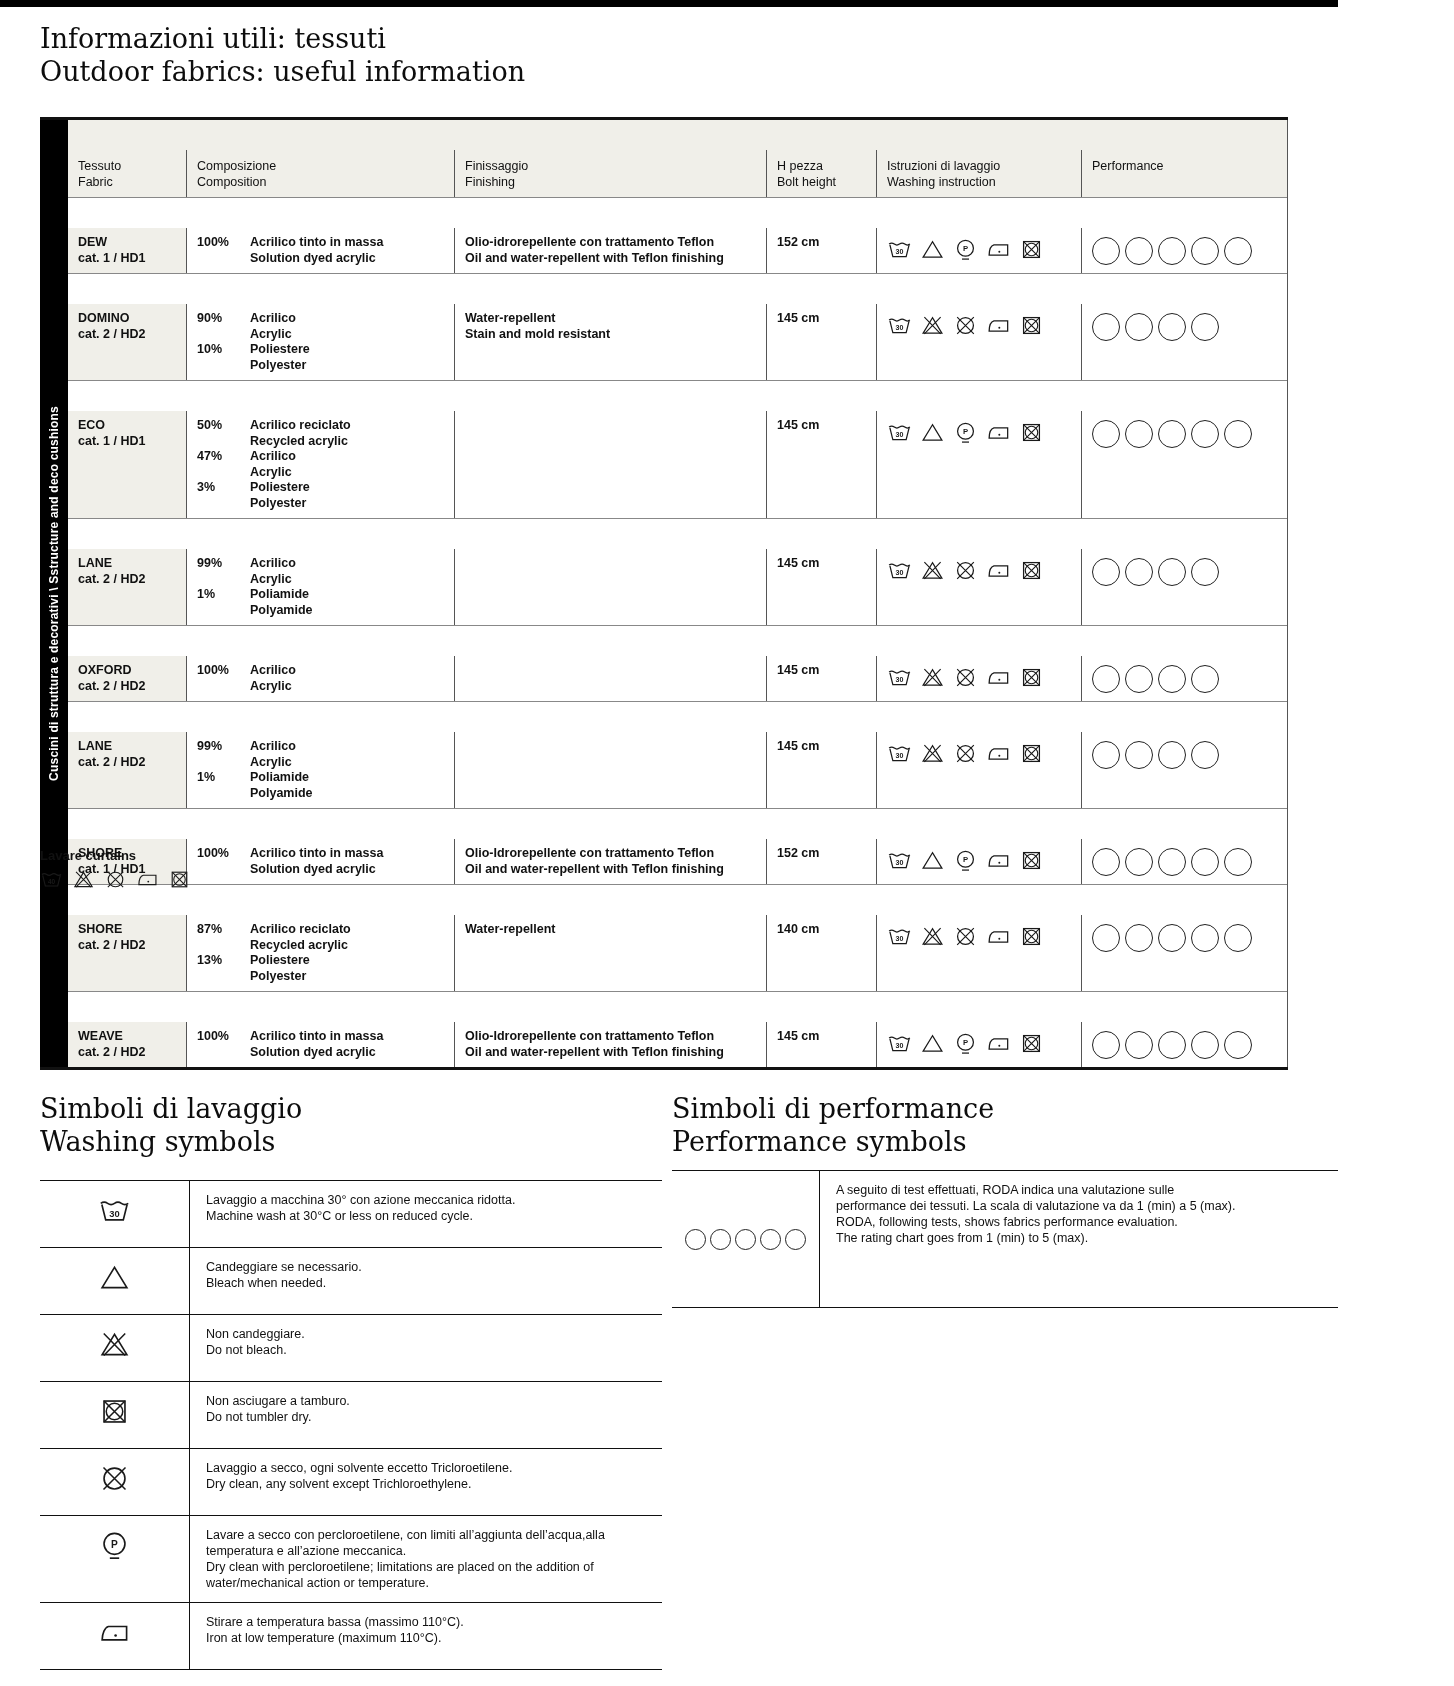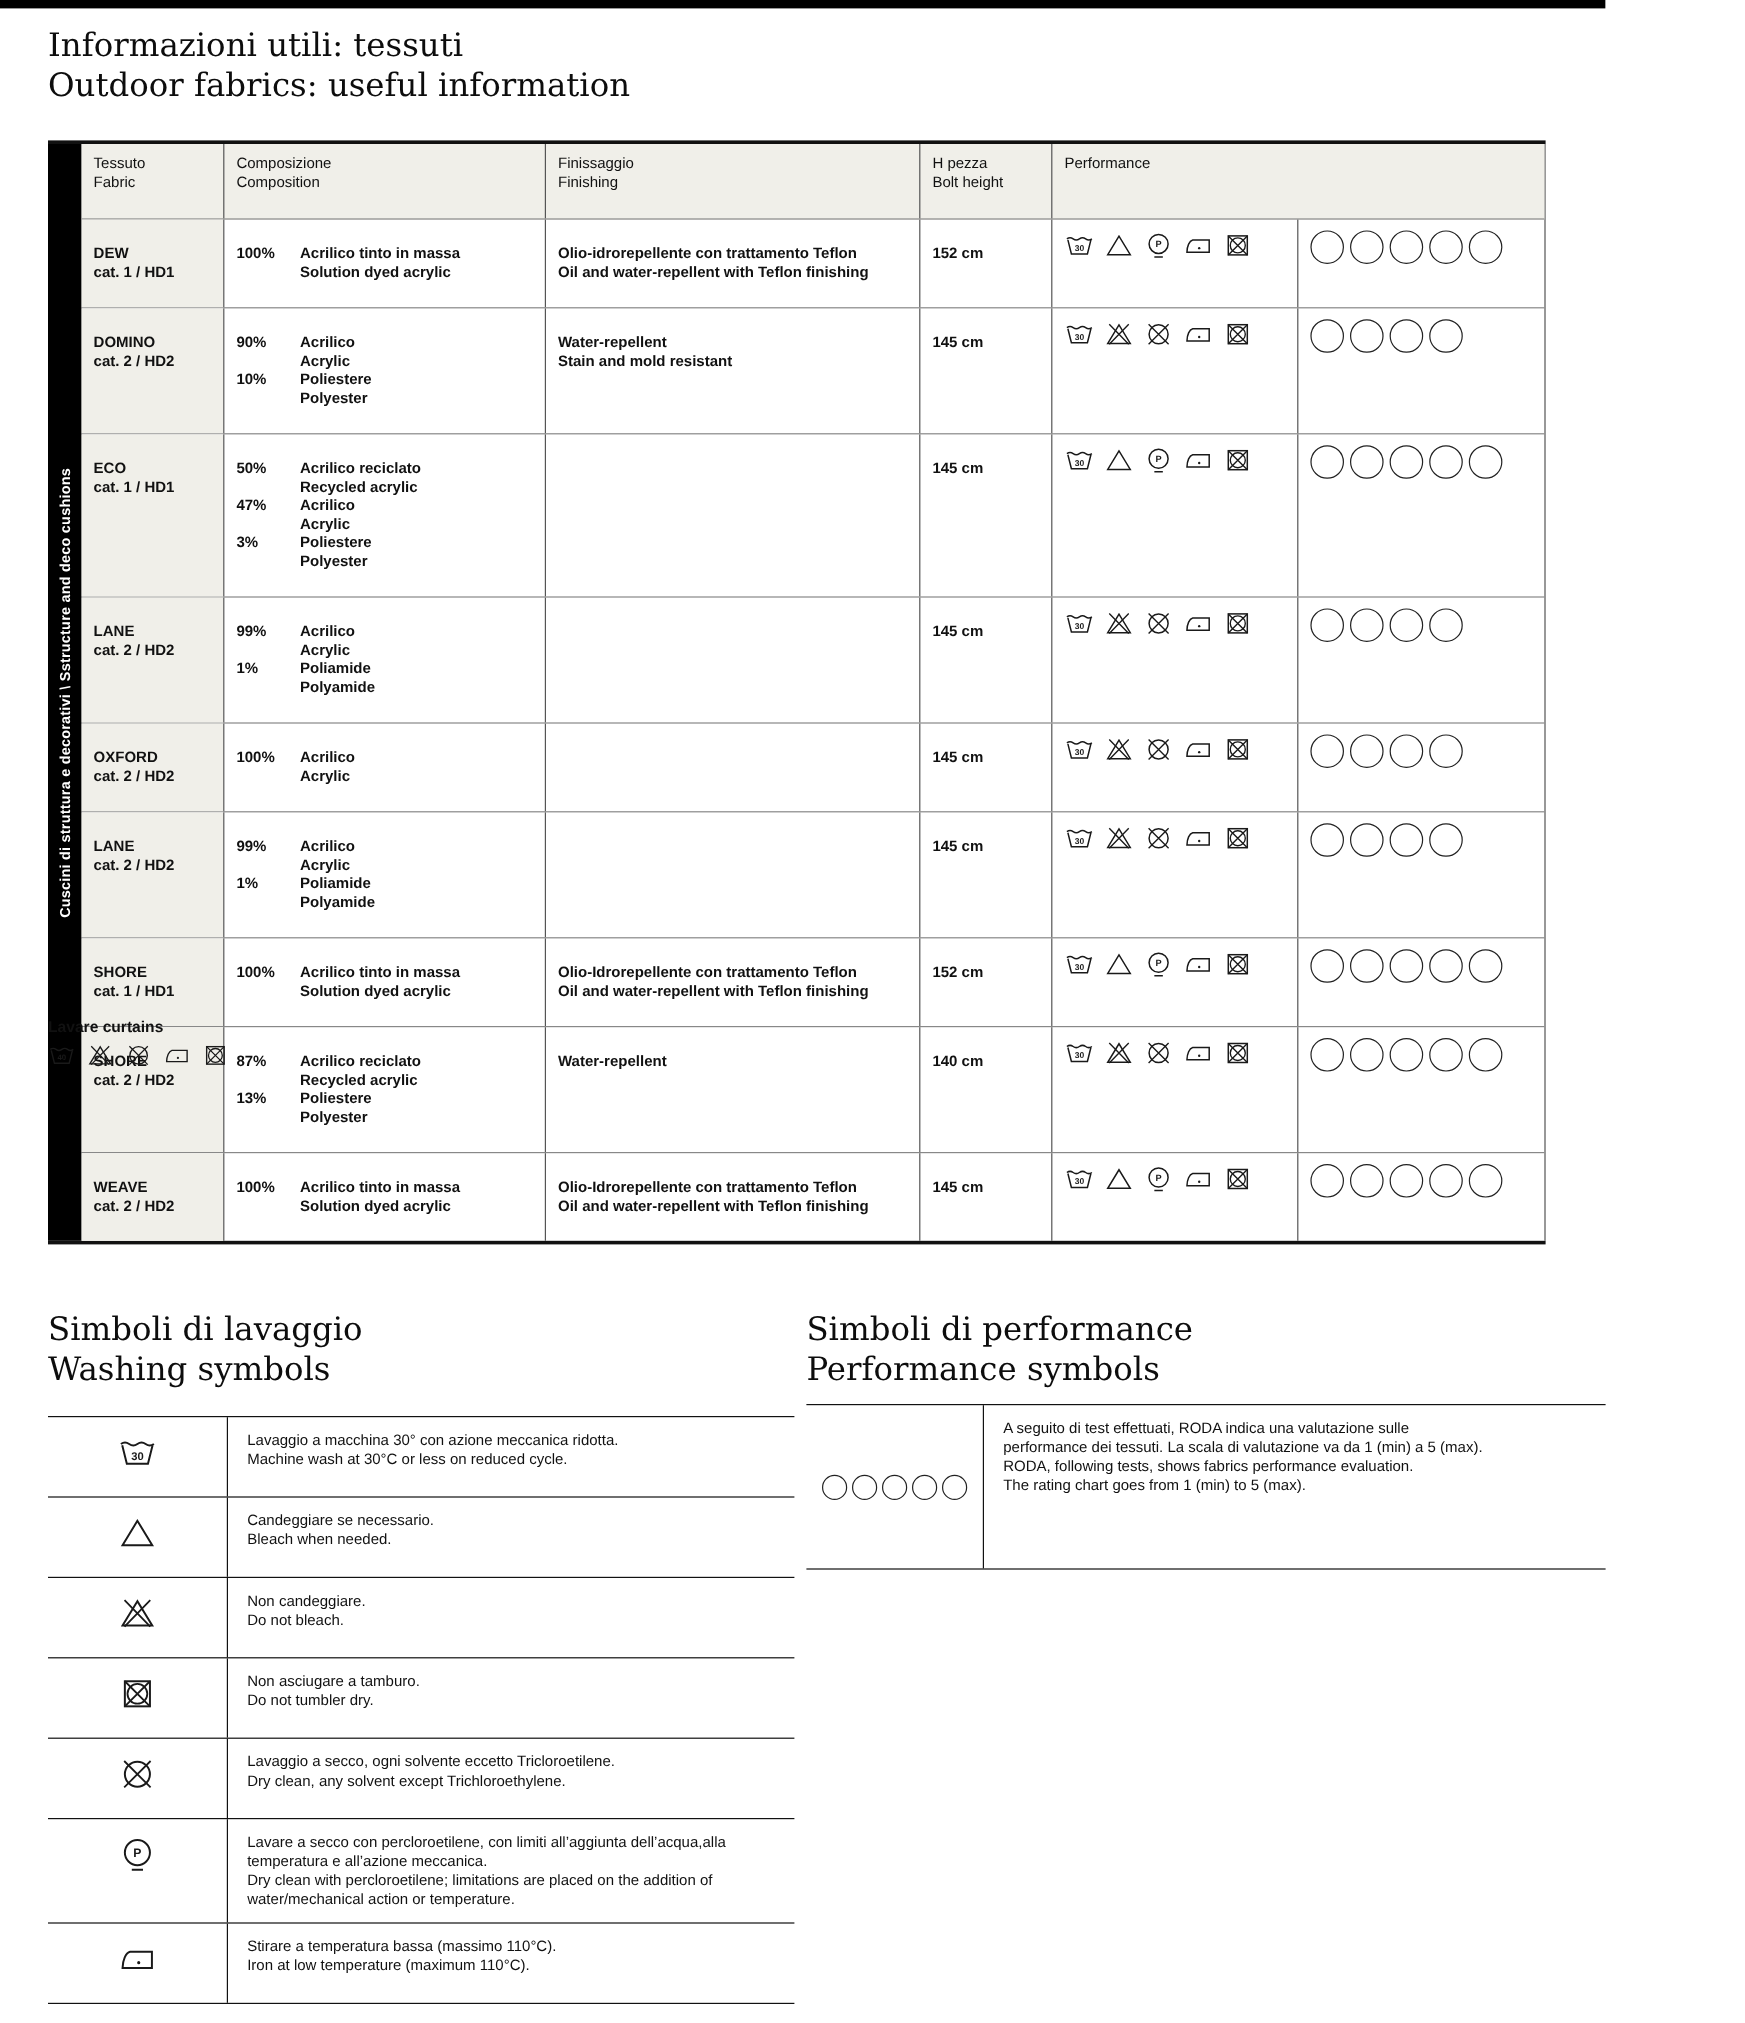--- a/index.html
+++ b/index.html
@@ -13,21 +13,21 @@
   
   .ftable{position:absolute;left:40px;top:117px;width:1248px;display:flex;
           border-top:3px solid #111;border-bottom:3px solid #111;}
   .band{width:28px;flex:none;background:#000;display:flex;align-items:center;justify-content:center;}
   .band span{writing-mode:vertical-rl;transform:rotate(180deg);white-space:nowrap;
              color:#fff;font-size:12px;font-weight:700;letter-spacing:.2px;}
   .tmain{flex:1;border-right:1px solid #555;}
   .thead,.trow{display:flex;border-bottom:1px solid #888;}
   .thead{background:#f0efe9;min-height:62px;}
   .trow:last-child{border-bottom:none;}
-  .cell{padding:21px 10px;font-size:12.5px;line-height:15.5px;box-sizing:border-box;}
+  .cell{padding:7px 10px;font-size:12.5px;line-height:15.5px;box-sizing:border-box;margin-top:30px;}
   .cell + .cell{border-left:1px solid #555;}
   .thead .cell{font-weight:400;padding-top:9px;}
   .trow .cell{font-weight:700;}
   .w-fab{width:118px;flex:none;}
   .w-comp{width:268px;flex:none;}
   .w-fin{width:312px;flex:none;}
   .w-bolt{width:110px;flex:none;}
   .w-wash{width:205px;flex:none;}
   .w-perf{flex:1;}
   .trow .w-fab{background:#f0efe9;}
@@ -130,20 +130,24 @@
           <div>Composition</div>
         </div>
         <div class="cell w-fin">
           <div>Finissaggio</div>
           <div>Finishing</div>
         </div>
         <div class="cell w-bolt">
           <div>H pezza</div>
           <div>Bolt height</div>
         </div>
+        <div class="cell w-wash">
+          <div>Istruzioni di lavaggio</div>
+          <div>Washing instruction</div>
+        </div>
         <div class="cell w-perf">
           <div>Performance</div>
           <div></div>
         </div>
       </div>
       <div>
   <div class="trow">
     <div class="cell w-fab">
       <div>DEW</div>
       <div>cat. 1 / HD1</div>

